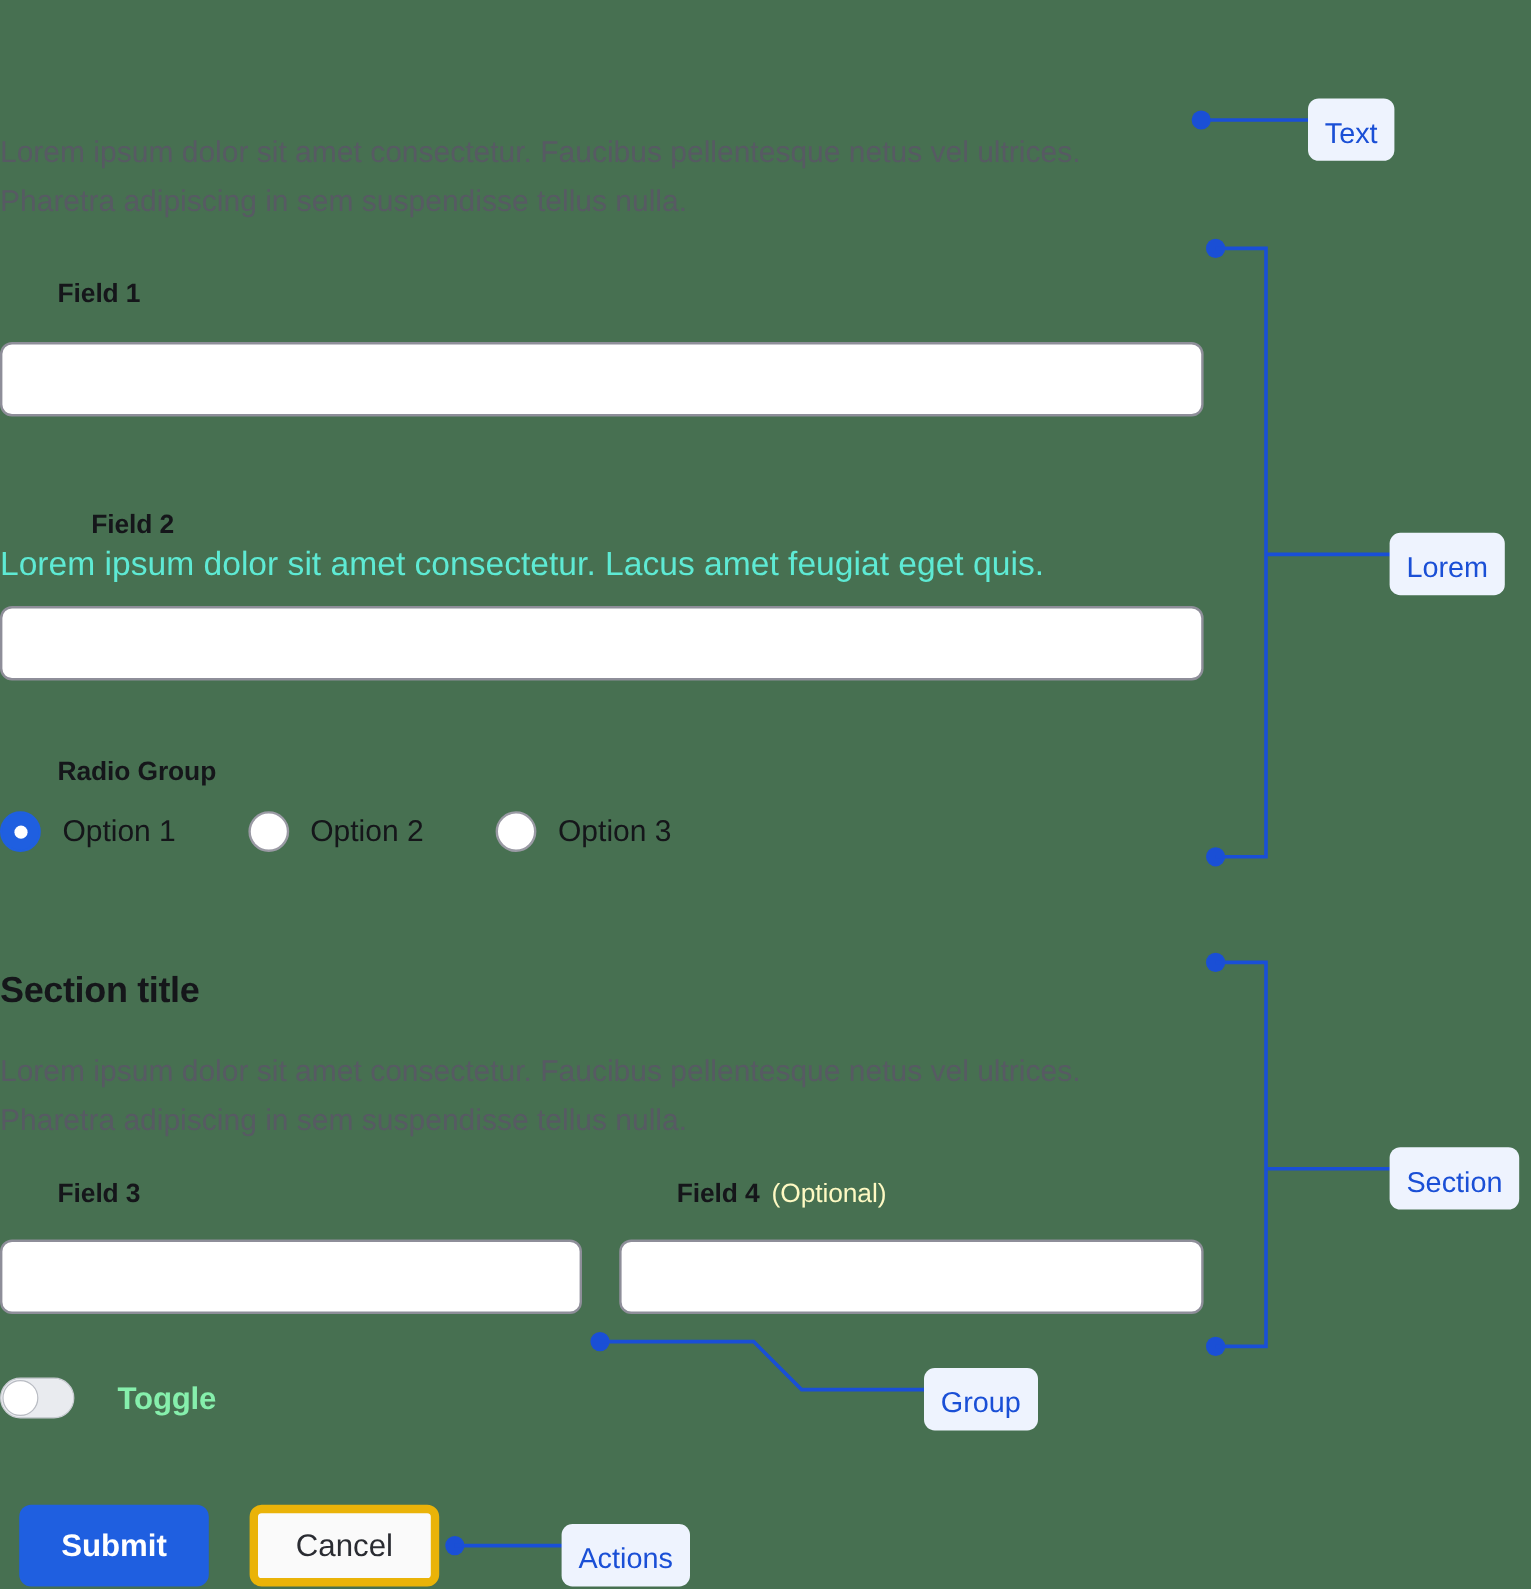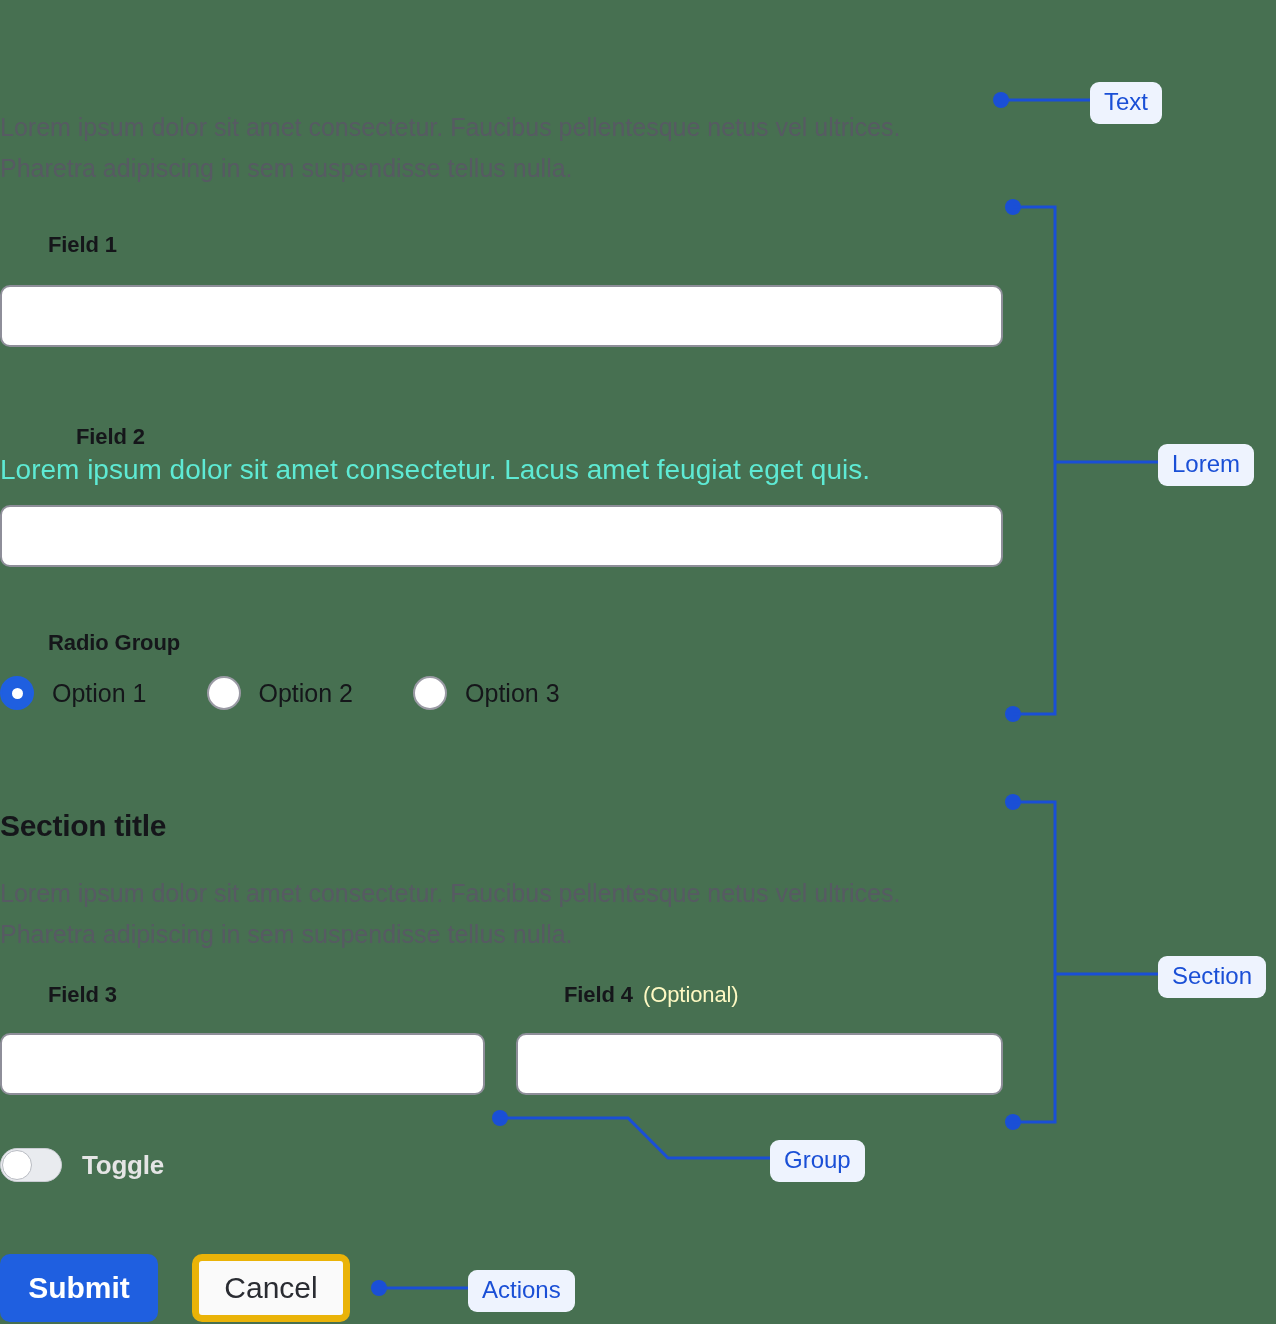--- a/index.html
+++ b/index.html
@@ -161,38 +161,39 @@
     position: absolute;
     left: 1px;
     top: 1px;
     width: 30px;
     height: 30px;
     border-radius: 50%;
     background: #ffffff;
     border: 1px solid #b9bcc3;
   }
   .toggle-label {
-    margin-left: 20px;
+    margin-left: 36px;
     font-size: 26px;
     font-weight: 700;
-    color: #e5e5e5;
+    color: #86efac;
     letter-spacing: -0.2px;
   }
 
   
   .btn {
     position: absolute;
     height: 68px;
     border-radius: 10px;
     display: flex;
     align-items: center;
     justify-content: center;
-    font-size: 30px;
+    font-size: 26px;
     cursor: pointer;
     user-select: none;
+    margin-left: 16px;
   }
   .btn-submit {
     left: 0;
     top: 1254px;
     width: 158px;
     background: #1f5fe0;
     color: #ffffff;
     font-weight: 700;
     border: none;
   }
@@ -214,21 +215,21 @@
     width: 1276px;
     height: 1324px;
     pointer-events: none;
   }
   .badge {
     position: absolute;
     background: #eef3fe;
     color: #1a4fd6;
     border-radius: 9px;
     font-size: 24px;
-    padding: 6px 14px 8px 14px;
+    padding: 16px 14px 8px 14px;
     white-space: nowrap;
     line-height: 1.15;
   }
 </style>
 </head>
 <body>
 
 <div class="stage">
 
   <svg class="anno-svg" viewBox="0 0 1276 1324">

